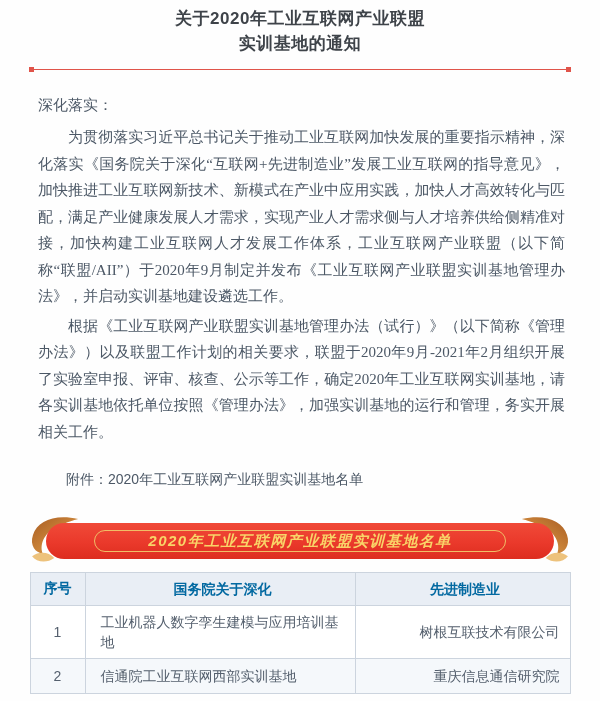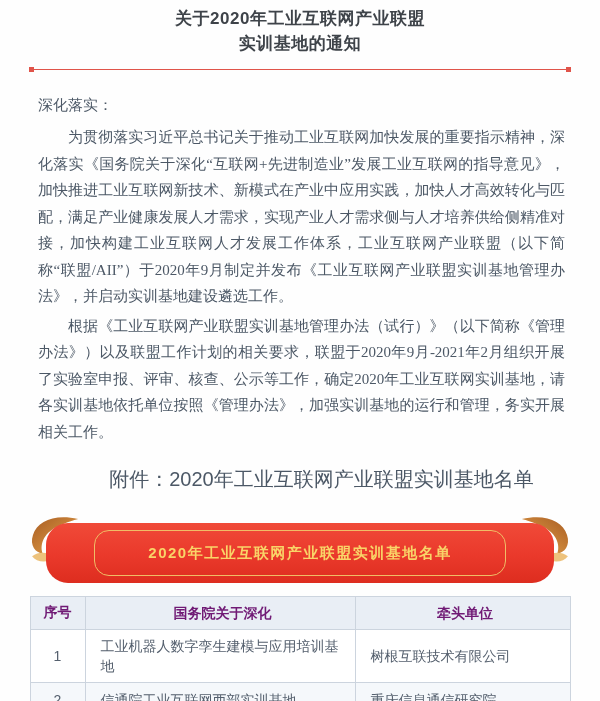--- a/index.html
+++ b/index.html
@@ -36,25 +36,25 @@
 
   .salutation{
     margin:23px 35px 0 38px;font-size:15px;line-height:24px;
   }
   .body-paragraph{
     margin:7px 35px 0 38px;font-size:15px;line-height:26.5px;
     text-indent:2em;text-align:justify;font-family:Liberation Serif, serif;
   }
   .body-paragraph + .body-paragraph{margin-top:3px;}
   .attachment-line{
-    margin:22px 35px 0 38px;font-size:20px;line-height:24px;text-indent:2em;text-align:center;
+    margin:22px 35px 0 38px;font-size:14px;line-height:24px;text-indent:2em;
   }
 
   .banner{
-    position:relative;width:508px;height:60px;margin:32px auto 8px;
+    position:relative;width:508px;height:36px;margin:32px auto 8px;font-style:italic;
   }
   .ribbon{position:absolute;width:62px;height:62px;top:-11px;z-index:0;}
   .ribbon.left{left:-21px;}
   .ribbon.right{right:-21px;transform:scaleX(-1);}
   .banner-pill{
     position:absolute;inset:0;z-index:1;
     background:linear-gradient(180deg,#f04a38 0%,var(--banner-red) 55%,#dd2d1f 100%);
     border-radius:22px;
   }
   .banner-inner{
@@ -65,29 +65,29 @@
   .banner-title{
     color:var(--gold-text);font-size:15px;font-weight:bold;letter-spacing:1.5px;
   }
 
   .notice-table{
     width:540px;margin:13px auto 0;border-collapse:collapse;
     font-size:14px;color:#55606e;table-layout:fixed;
   }
   .notice-table th,.notice-table td{border:1px solid var(--table-border);}
   .notice-table th{
-    background:var(--table-header-bg);height:31px;font-weight:600;color:#701a75;
+    background:var(--table-header-bg);height:31px;font-weight:600;color:#0369a1;
     text-align:center;font-size:14px;
   }
   .notice-table td{height:35px;background:#ffffff;}
   .notice-table tbody tr:nth-child(2) td,
   .notice-table tbody tr:nth-child(5) td{background:#f5f8fb;}
   .col-index{width:55px;text-align:center;}
   .col-name{width:270px;padding:6px 10px 6px 15px;text-align:left;line-height:20px;}
-  .col-unit{width:215px;padding:6px 10px 6px 15px;text-align:left;line-height:20px;}
+  .col-unit{width:215px;padding:6px 10px 6px 15px;text-align:right;line-height:20px;}
 </style>
 </head>
 <body>
 
 <div class="page">
 
   <div class="notice-title">
     <div>关于2020年工业互联网产业联盟</div>
     <div>实训基地的通知</div>
   </div>
@@ -124,21 +124,21 @@
         <span class="banner-title">2020年工业互联网产业联盟实训基地名单</span>
       </div>
     </div>
   </div>
 
   <table class="notice-table">
     <thead>
       <tr>
         <th class="col-index">序号</th>
         <th class="col-name">国务院关于深化</th>
-        <th class="col-unit">牵头单位</th>
+        <th class="col-unit">先进制造业</th>
       </tr>
     </thead>
     <tbody>
       <tr>
         <td class="col-index">1</td>
         <td class="col-name">工业机器人数字孪生建模与应用培训基地</td>
         <td class="col-unit">树根互联技术有限公司</td>
       </tr>
       <tr>
         <td class="col-index">2</td>

